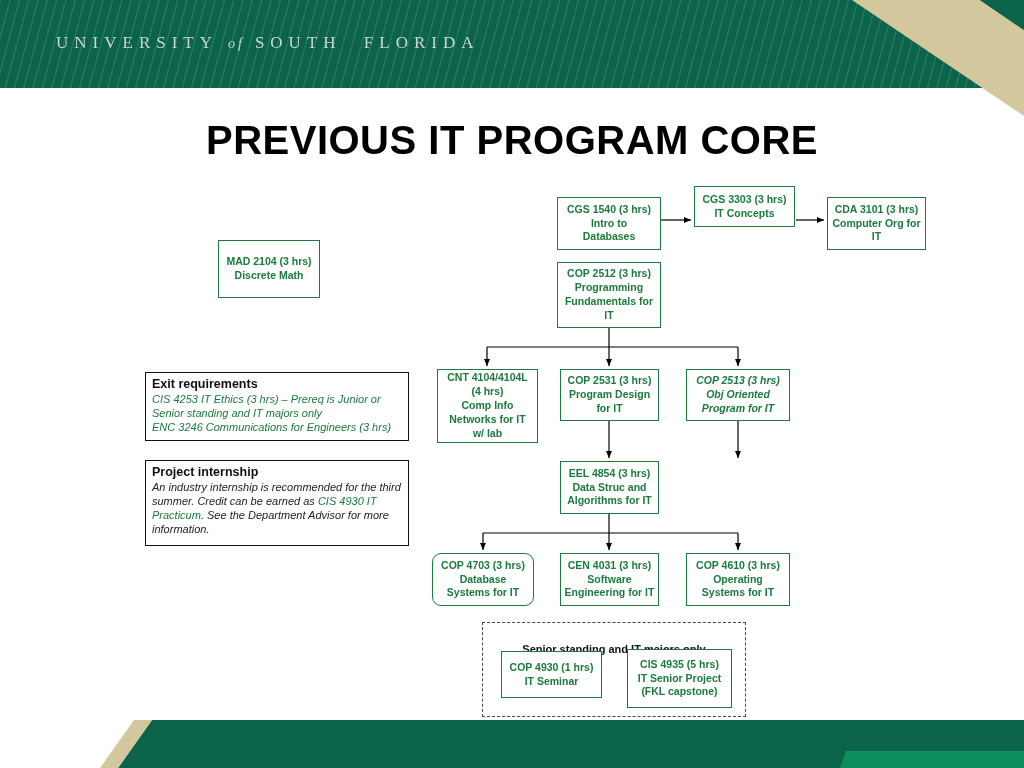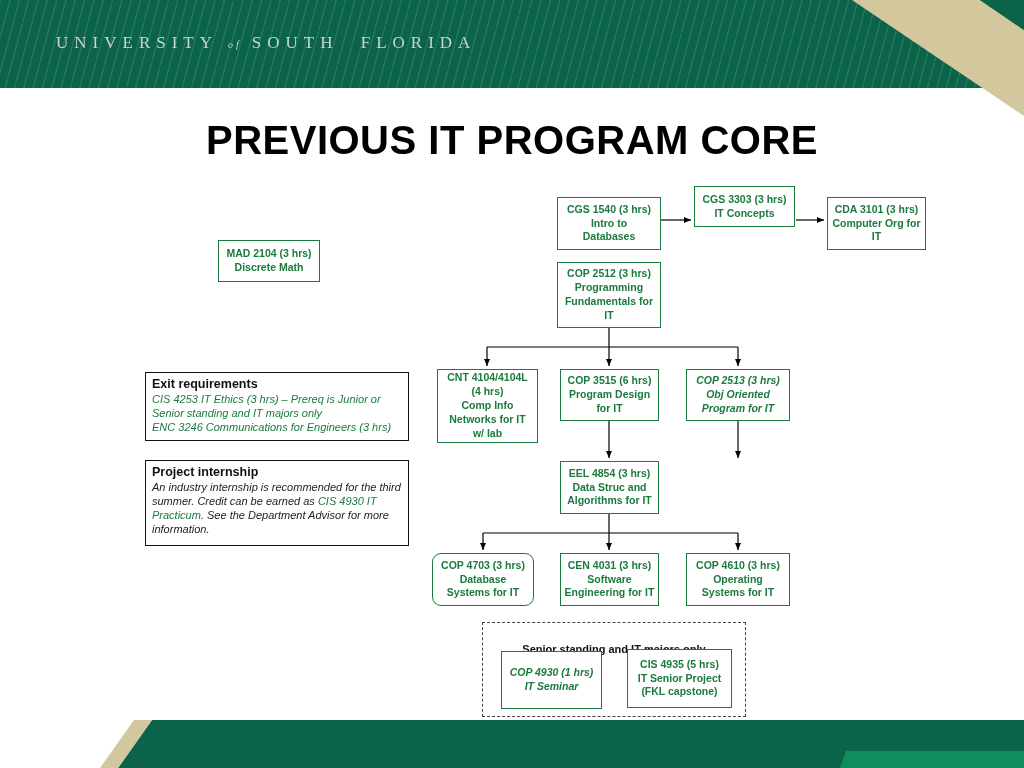--- a/index.html
+++ b/index.html
@@ -20,21 +20,21 @@
     background-image:repeating-linear-gradient(105deg,
       rgba(255,255,255,0.10) 0px, rgba(255,255,255,0.10) 1.5px,
       transparent 1.5px, transparent 9px);
   }
   .wordmark {
     position:absolute; left:56px; top:33px;
     color:#c9d6cd; font-family:"Liberation Serif", serif;
     font-size:17px; white-space:nowrap;
   }
   .wm-caps { letter-spacing:6px; word-spacing:12px;margin-top:20px; }
-  .wm-of { font-style:italic; font-size:10px; letter-spacing:3px; margin:12px 10px; }
+  .wm-of { font-style:italic; font-size:14px; letter-spacing:3px; margin:12px 10px; }
   .header-accent { position:absolute; left:0; top:0; }
 
   
   .footer-accent { position:absolute; left:0; bottom:0; }
 
   
   .slide-title {
     position:absolute; left:0; top:118px; width:100%;
     text-align:center; color:#000;
     font-size:40px; font-weight:700; letter-spacing:0.5px;
@@ -45,21 +45,21 @@
   .connectors line { stroke:#000; stroke-width:1.2; }
 
   .course {
     position:absolute; box-sizing:border-box;
     border:1.6px solid #1b7a3d; background:#fff; color:#1b7a3d;
     font-weight:700; font-size:10.5px; line-height:1.32;
     text-align:center; white-space:pre;
     display:flex; align-items:center; justify-content:center;
     padding:7px;
   }
-  .b-mad2104 { left:218px; top:240px; width:102px; height:42px; }
+  .b-mad2104 { left:218px; top:240px; width:102px; height:58px; }
   .b-cgs1540 { left:557px; top:197px; width:104px; height:53px; }
   .b-cgs3303 { left:694px; top:186px; width:101px; height:41px; }
   .b-cda3101 { left:827px; top:197px; width:99px;  height:53px; }
   .b-cop2512 { left:557px; top:262px; width:104px; height:66px; }
   .b-cnt4104 { left:437px; top:369px; width:101px; height:74px; }
   .b-cop3515 { left:560px; top:369px; width:99px;  height:52px; }
   .b-cop2513 { left:686px; top:369px; width:104px; height:52px;font-style:italic; }
   .b-eel4854 { left:560px; top:461px; width:99px;  height:53px; }
   .b-cen3722 { left:686px; top:461px; width:104px; height:53px; }
   .b-cop4703 { left:432px; top:553px; width:102px; height:53px;border-radius:9px; }
@@ -67,21 +67,21 @@
   .b-cop4610 { left:686px; top:553px; width:104px; height:53px; }
 
   .capstone {
     position:absolute; left:482px; top:622px; width:264px; height:95px;
     box-sizing:border-box; border:1.5px dashed #444; background:#fff;
   }
   .capstone-label {
     margin-top:20px; text-align:center;
     font-weight:700; font-size:11px; color:#111;
   }
-  .b-cop4930 { left:18px;  top:28px; width:101px; height:58px;font-style:italic; }
+  .b-cop4930 { left:18px;  top:28px; width:101px; height:47px; }
   .b-cis4935 { left:144px; top:26px; width:105px; height:59px; }
 
   
   .info {
     position:absolute; box-sizing:border-box;
     border:1.5px solid #111; background:#fff;
     padding:4px 6px;
   }
   .exit-box       { left:145px; top:372px; width:264px; height:69px; }
   .internship-box { left:145px; top:460px; width:264px; height:86px; }
@@ -147,21 +147,21 @@
 IT</div>
   <div class="course b-cop2512">COP 2512 (3 hrs)
 Programming
 Fundamentals for
 IT</div>
   <div class="course b-cnt4104">CNT 4104/4104L
 (4 hrs)
 Comp Info
 Networks for IT
 w/ lab</div>
-  <div class="course b-cop3515">COP 3515 (6 hrs)
+  <div class="course b-cop3515">COP 2531 (3 hrs)
 Program Design
 for IT</div>
   <div class="course b-cop2513">COP 2513 (3 hrs)
 Obj Oriented
 Program for IT</div>
   <div class="course b-eel4854">EEL 4854 (3 hrs)
 Data Struc and
 Algorithms for IT</div>
   <div class="course b-cop4703">COP 4703 (3 hrs)
 Database

